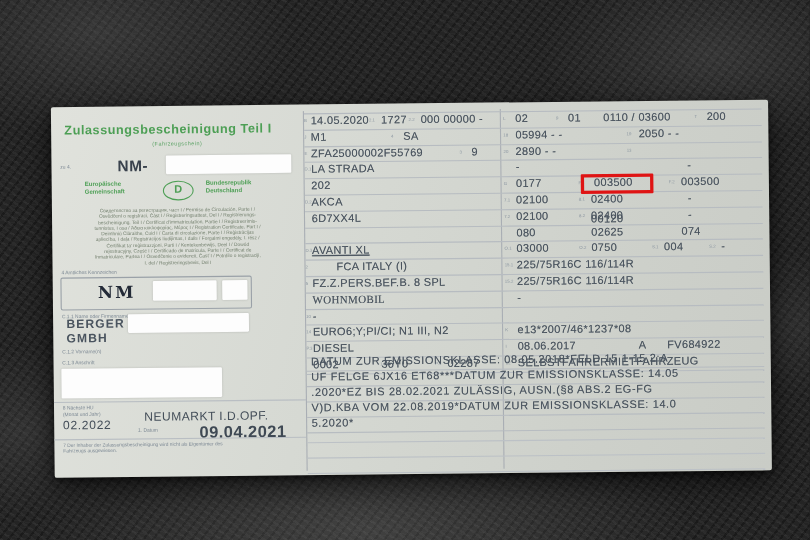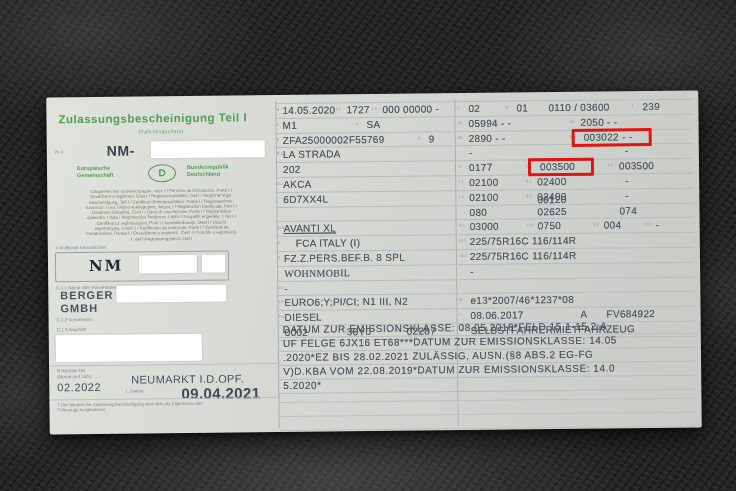--- a/index.html
+++ b/index.html
@@ -191,21 +191,21 @@
         <div class="trow">
           <span class="tcell" style="left: 6px;">6D7XX4L</span>
         </div>
         <div class="trow"></div>
         <div class="trow">
           <span class="tlab" style="left: 0px;">D.3</span>
           <span class="tcell" style="left: 6px; text-decoration: underline;">AVANTI XL</span>
         </div>
         <div class="trow">
           <span class="tlab" style="left: 0px;">2</span>
-          <span class="tcell" style="left: 6px; padding-left: 12px;">FCA ITALY (I)</span>
+          <span class="tcell" style="left: 16px; padding-left: 12px;">FCA ITALY (I)</span>
         </div>
         <div class="trow">
           <span class="tlab" style="left: 0px;">5</span>
           <span class="tcell" style="left: 6px;">FZ.Z.PERS.BEF.B. 8 SPL</span>
         </div>
         <div class="trow">
           <span class="tcell" style="left: 6px; font-family: Liberation Serif, serif;">WOHNMOBIL</span>
         </div>
         <div class="trow">
           <span class="tlab" style="left: 0px;">10</span>
@@ -228,33 +228,32 @@
         </div>
       </div>
     <div class="rows" id="right-rows">
         <div class="trow">
           <span class="tlab" style="left: 3px;">L</span>
           <span class="tcell" style="left: 14px;">02</span>
           <span class="tlab" style="left: 51px;">9</span>
           <span class="tcell" style="left: 62px;">01</span>
           <span class="tcell" style="left: 94px;">0110 / 03600</span>
           <span class="tlab" style="left: 177px;">T</span>
-          <span class="tcell" style="left: 188px;">239</span>
+          <span class="tcell" style="left: 188px;">200</span>
         </div>
         <div class="trow">
           <span class="tlab" style="left: 3px;">18</span>
           <span class="tcell" style="left: 14px;">05994 - -</span>
           <span class="tlab" style="left: 115px;">19</span>
           <span class="tcell" style="left: 126px;">2050 - -</span>
         </div>
         <div class="trow">
           <span class="tlab" style="left: 3px;">20</span>
           <span class="tcell" style="left: 14px;">2890 - -</span>
           <span class="tlab" style="left: 115px;">13</span>
-          <span class="tcell hl" style="left: 126px;">003022 - -</span>
         </div>
         <div class="trow">
           <span class="tcell" style="left: 14px;">-</span>
           <span class="tcell" style="left: 82px; margin-top: 48px;">00120</span>
           <span class="tcell" style="left: 170px;">-</span>
         </div>
         <div class="trow">
           <span class="tlab" style="left: 3px;">G</span>
           <span class="tcell" style="left: 14px;">0177</span>
           <span class="tlab" style="left: 71px;">F.1</span>

